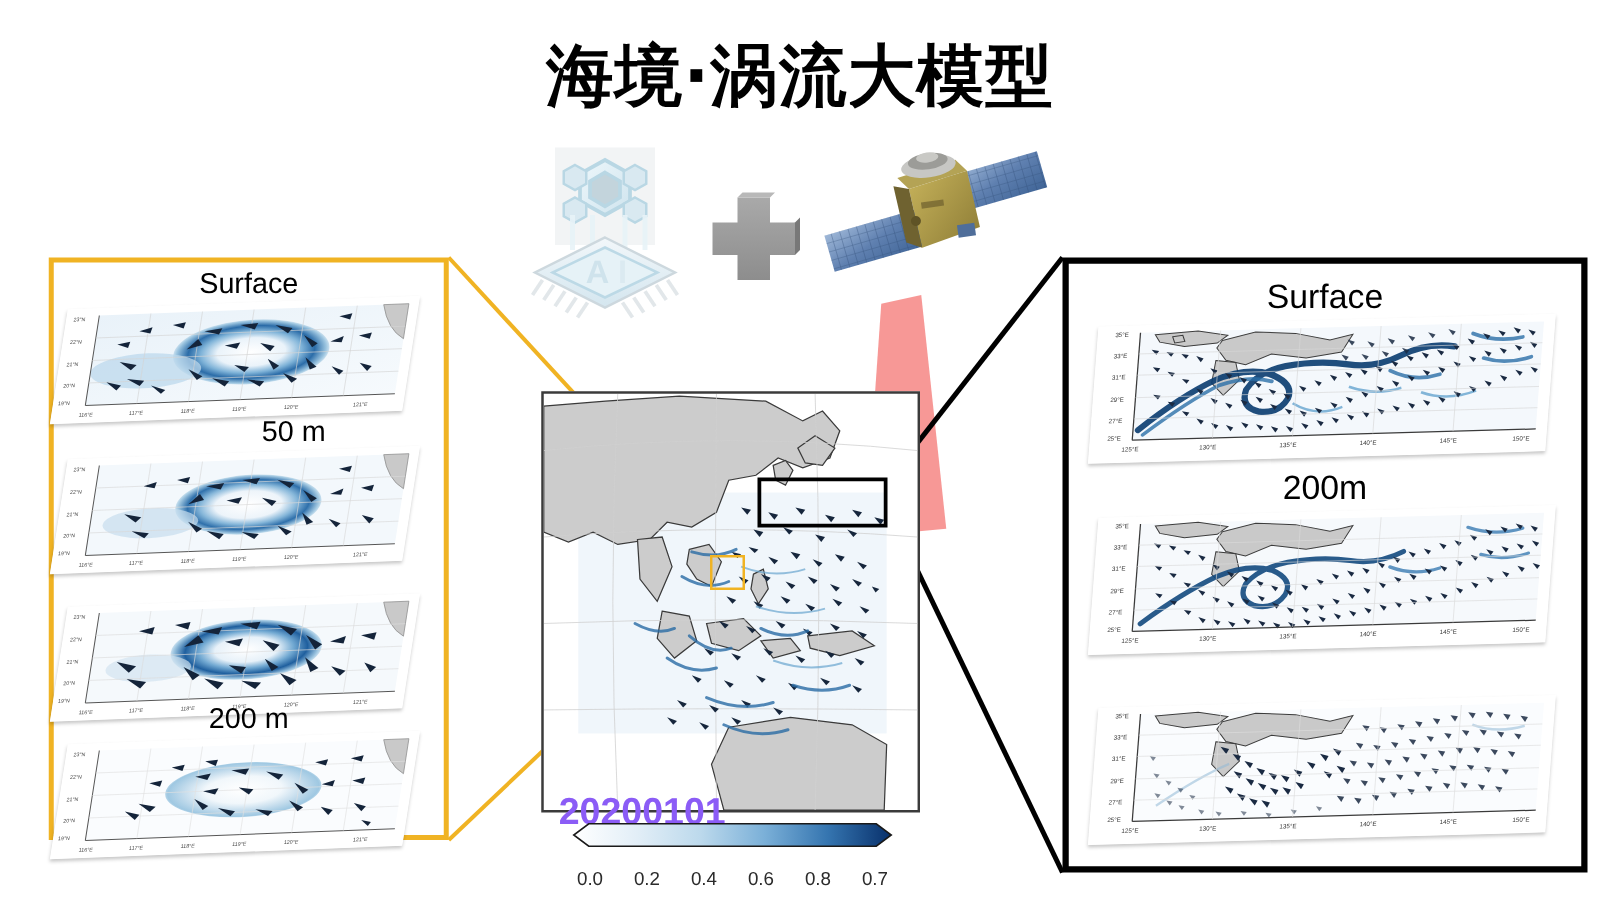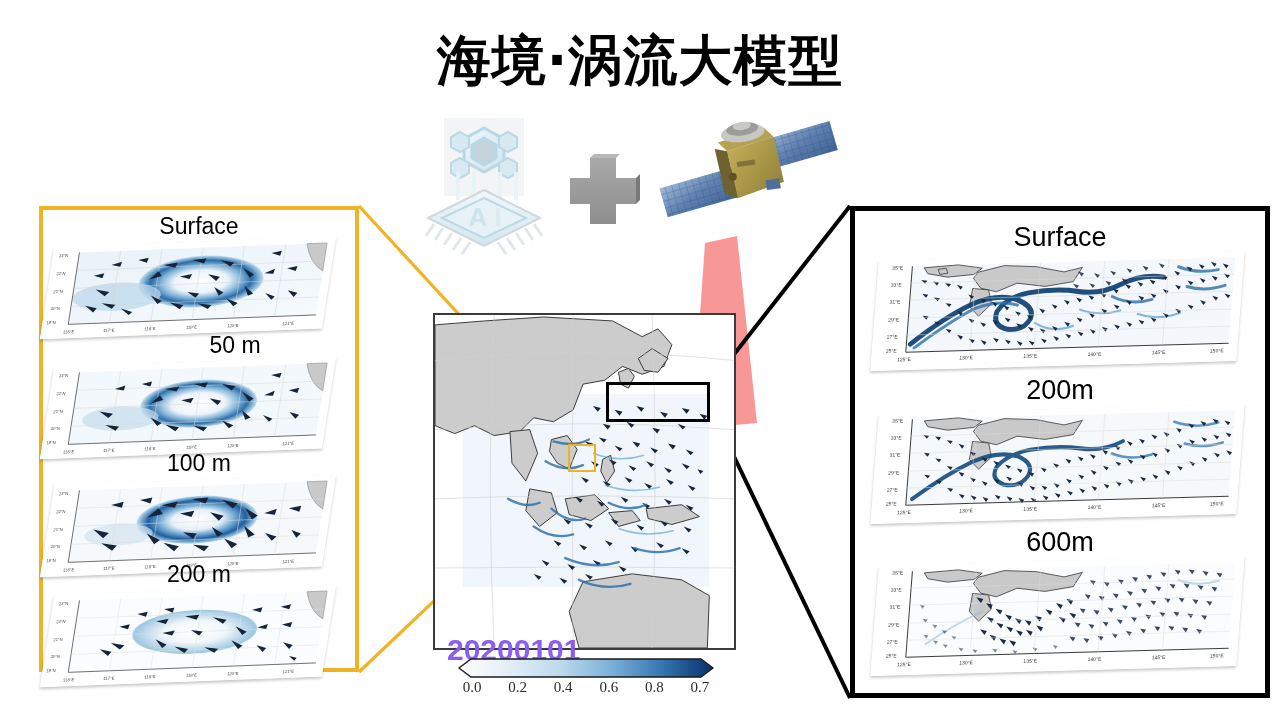--- a/index.html
+++ b/index.html
@@ -68,23 +68,23 @@
   .center-map svg{display:block;width:100%;height:100%;}
   .date-label{
     position:absolute;left:447px;top:633px;
     font-size:30px;font-weight:bold;color:#8b5cf6;
     font-family:"Liberation Sans",sans-serif;letter-spacing:0px;
   }
 
   
   .cbar-wrap{position:absolute;left:455px;top:657px;width:262px;height:60px;}
   .cbar-ticks{
-    position:absolute;left:0;top:22px;width:262px;height:20px;
+    position:absolute;left:0;top:38px;width:262px;height:20px;
     display:flex;justify-content:space-between;
-    font-size:15px;color:#2b2b2b;font-family:Liberation Serif, serif;
+    font-size:15px;color:#2b2b2b;font-family:Liberation Sans, sans-serif;
   }
   .cbar-ticks span{width:34px;text-align:center;}
   .cbar-title{
     position:absolute;left:0;top:42px;width:262px;text-align:center;
     font-size:15px;color:#2b2b2b;font-family:"Liberation Sans",sans-serif;
   }
 
   
   .connectors{position:absolute;left:0;top:0;width:1280px;height:720px;pointer-events:none;}
 </style>
@@ -382,21 +382,20 @@
             <text x="62" y="87">117°E</text>
           <text x="103" y="87">118°E</text>
             <text x="144" y="87">119°E</text>
           <text x="185" y="87">120°E</text>
             <text x="240" y="87">121°E</text>
         </g>
       </svg>
     </div>
   </div>
 
-  <div class="panel-label lbl-L" style="top:450px;">100 m</div>
   <div class="slab slab-L" style="top:480px;">
     <div class="inner">
       <svg viewBox="0 0 280 92" preserveAspectRatio="none">
         <defs>
           <radialGradient id="eddyC" cx="50%" cy="50%" r="52%">
             <stop offset="0" stop-color="#ffffff"></stop>
             <stop offset="0.40" stop-color="#e7f1f9"></stop>
             <stop offset="0.60" stop-color="#72a9d2"></stop>
             <stop offset="0.78" stop-color="#1f5f9e"></stop>
             <stop offset="0.92" stop-color="#9ac3df"></stop>
@@ -985,21 +984,20 @@
             <text x="88" y="101">130°E</text>
           <text x="152" y="101">135°E</text>
             <text x="216" y="101">140°E</text>
           <text x="280" y="101">145°E</text>
             <text x="338" y="101">150°E</text>
         </g>
       </svg>
     </div>
   </div>
 
-  <div class="panel-label lbl-R" style="top:527px;">600m</div>
   <div class="slab slab-R" style="top:561px;">
     <div class="inner">
       <svg viewBox="0 0 365 110" preserveAspectRatio="none">
         <rect width="365" height="110" fill="#ffffff"></rect>
         <rect x="34" y="6" width="322" height="86" fill="#fafcfe"></rect>
         <g fill="#c9c9c9" stroke="#3c3c3c" stroke-width="0.8">
           <path d="M46 8 L80 6 L104 10 L96 16 L70 18 L50 14 Z"></path>
           <path d="M100 14 L126 8 L158 10 L186 16 L204 12 L196 26 L168 30 L140 26
                    L120 34 L104 30 L96 20 Z"></path>
           <path d="M96 30 L112 32 L116 46 L104 58 L94 48 Z"></path>

